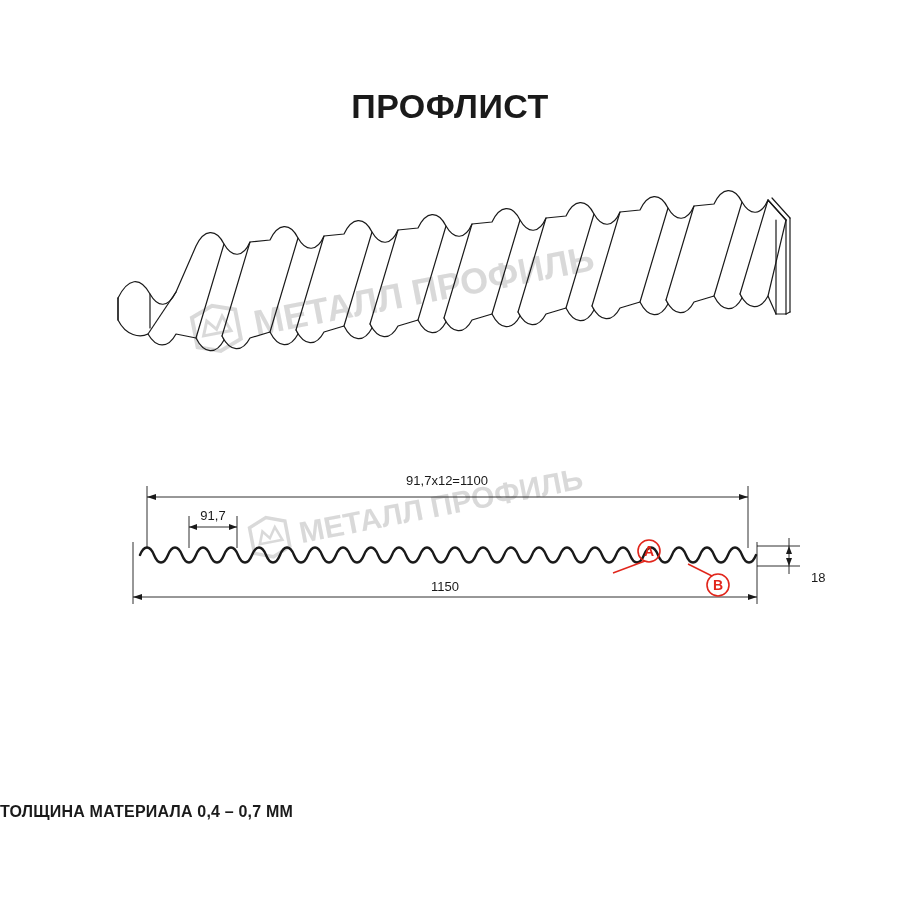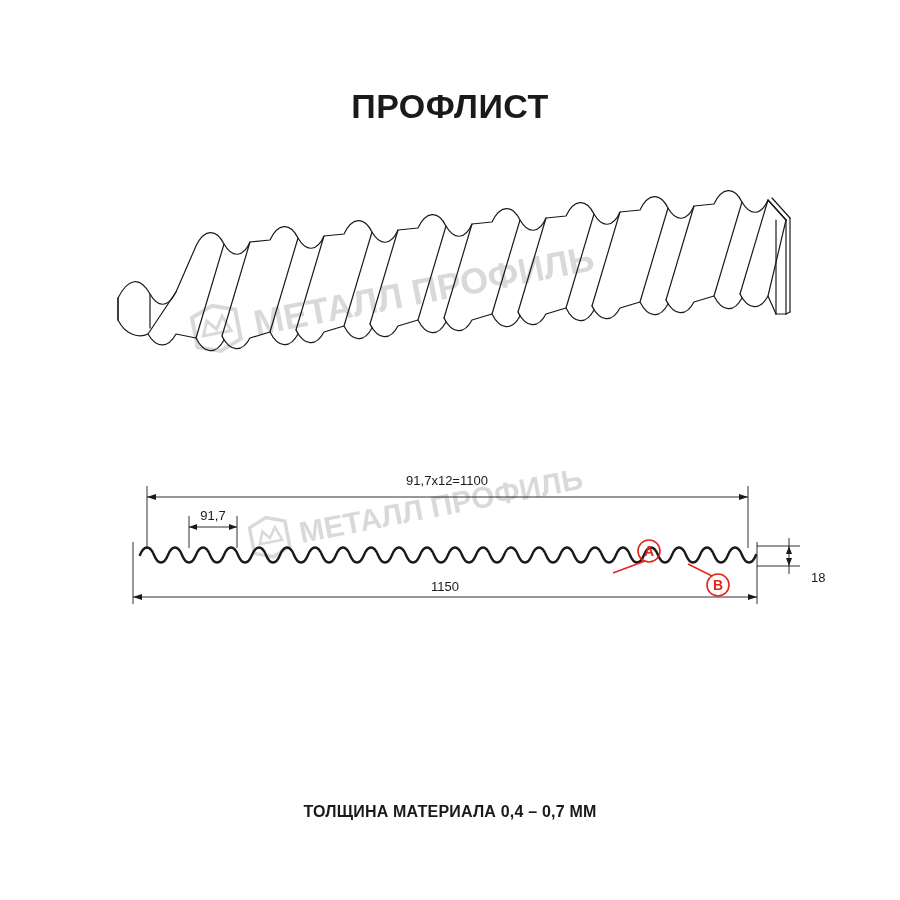--- a/index.html
+++ b/index.html
@@ -41,21 +41,20 @@
     font-size: 15px;
     font-weight: bold;
     color: #1a1a1a;
     letter-spacing: 0.3px;
   }
   .footer-note {
     position: absolute;
     top: 795px;
     left: 0;
     width: 900px;
-    text-align: center;
     font-size: 16px;
     font-weight: bold;
     color: #1a1a1a;
     letter-spacing: 0.2px;
   }
   svg.drawing {
     position: absolute;
     top: 0;
     left: 0;
   }

